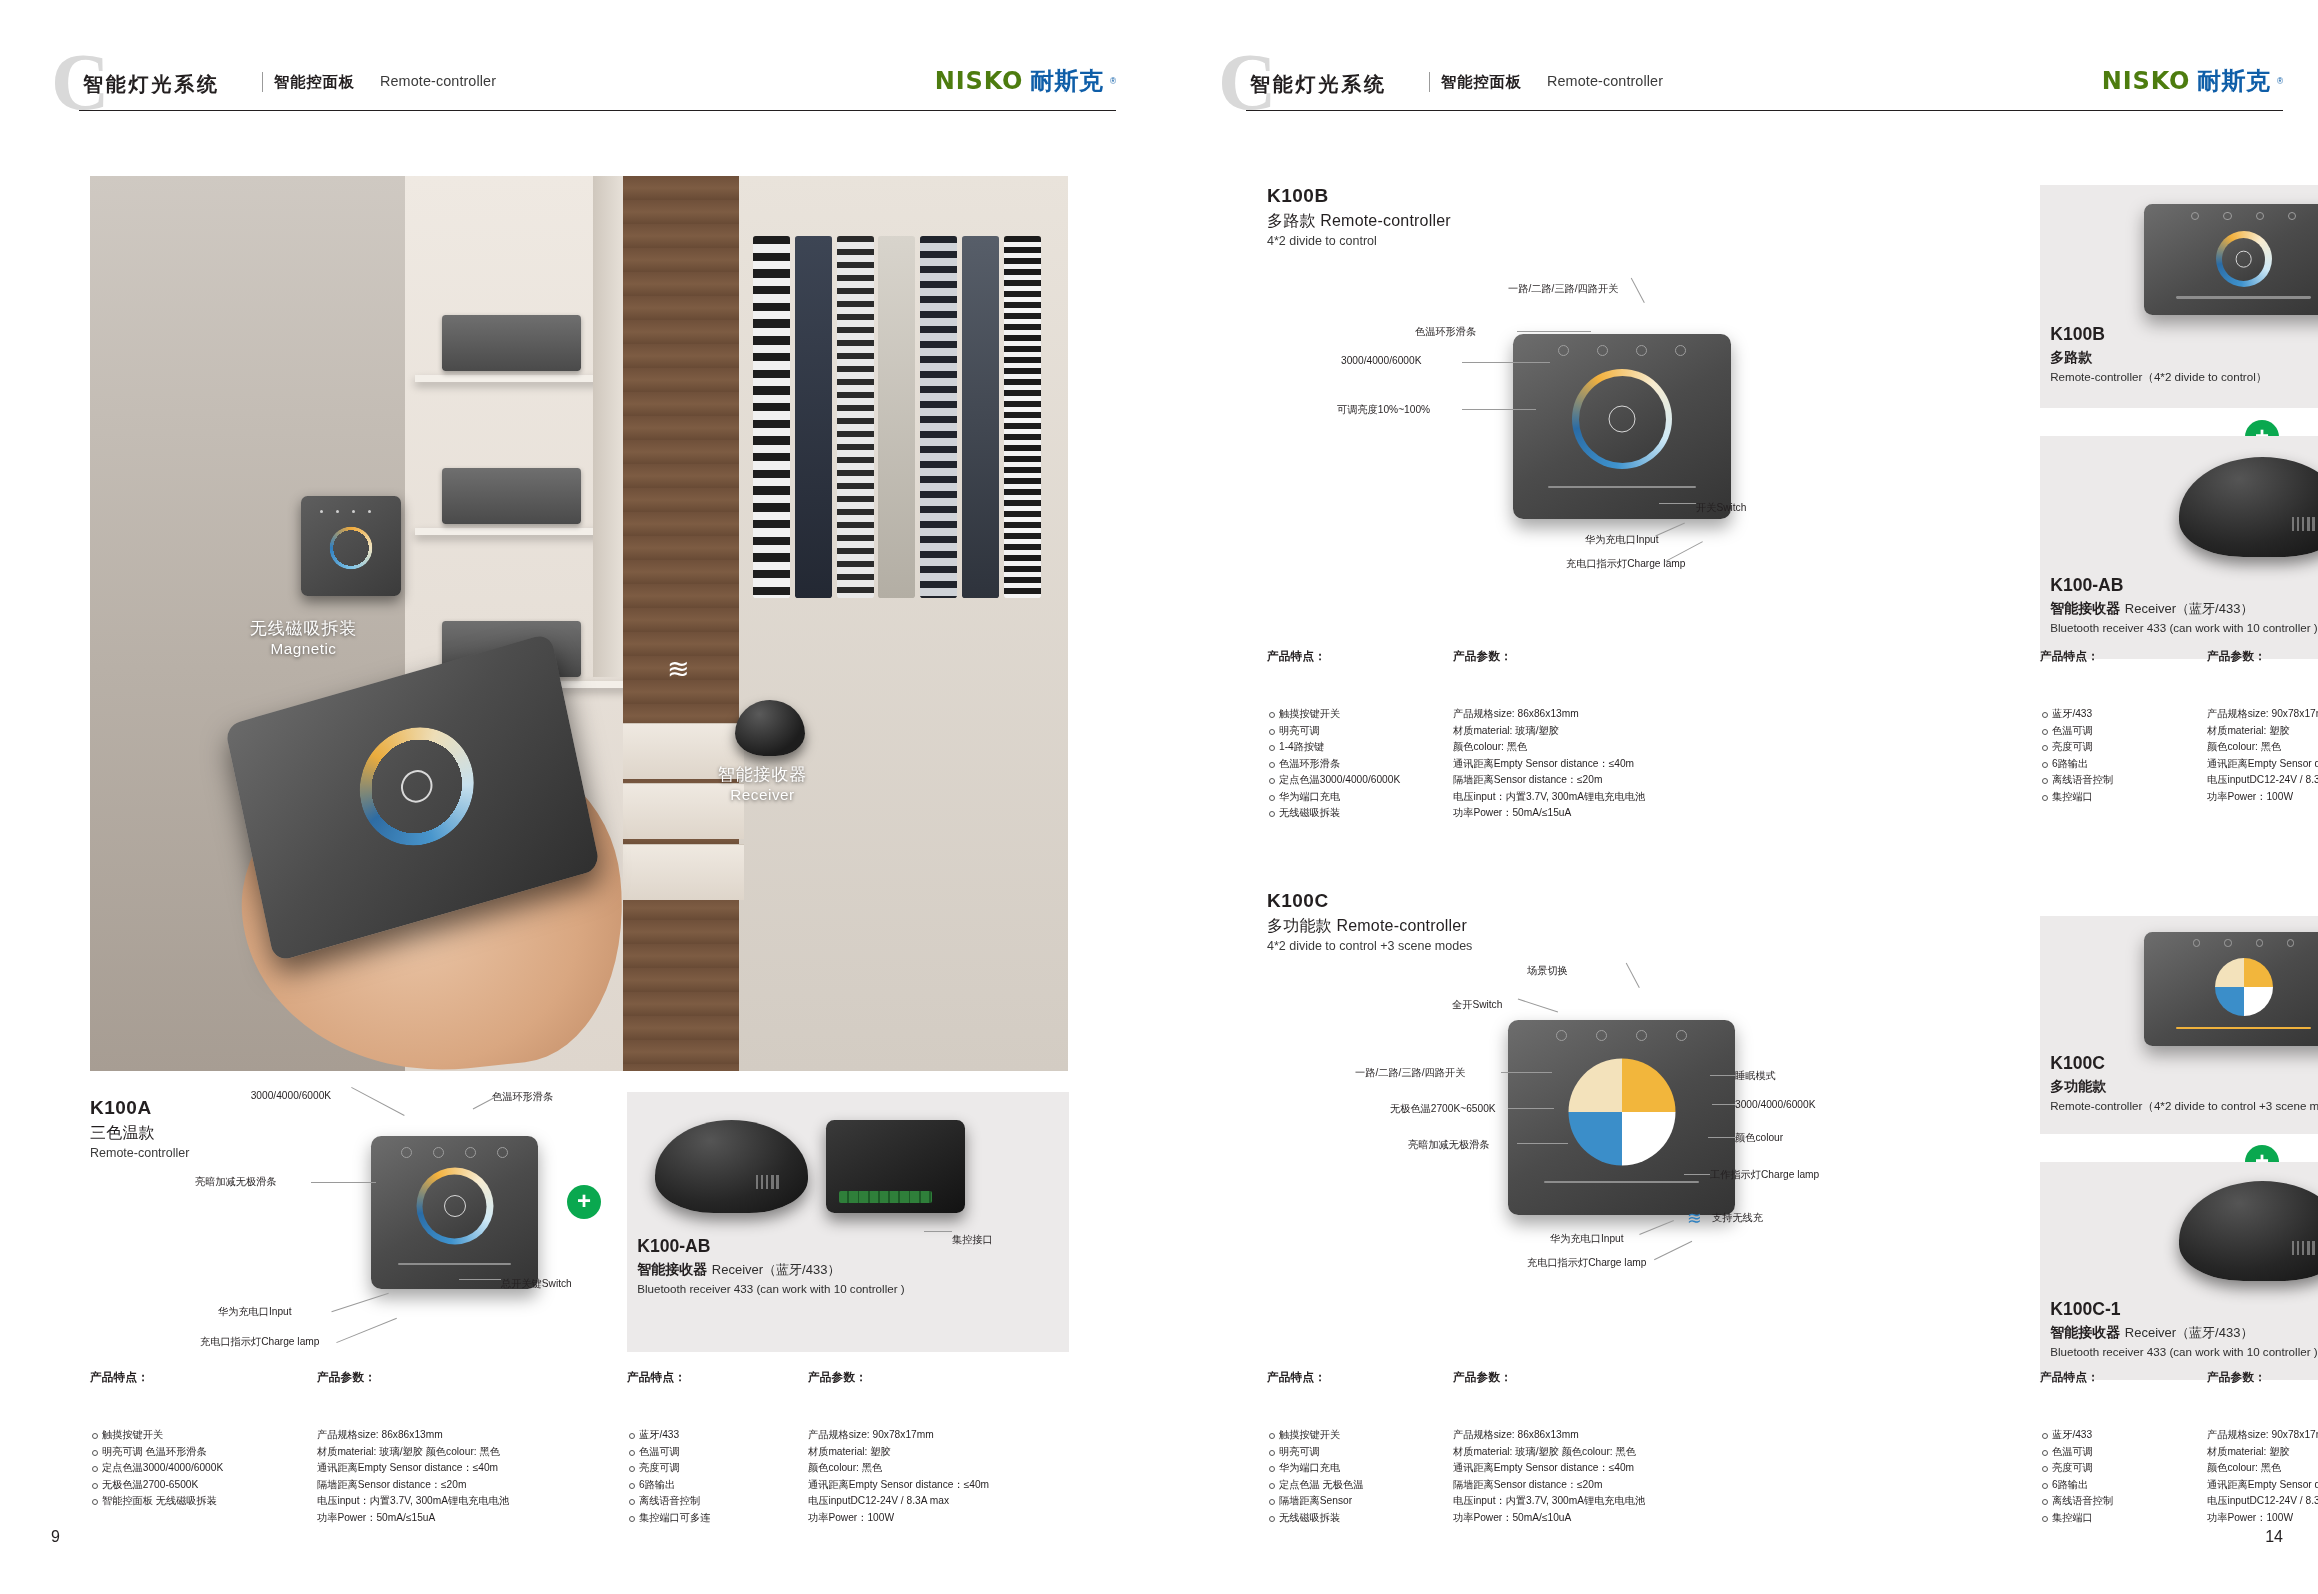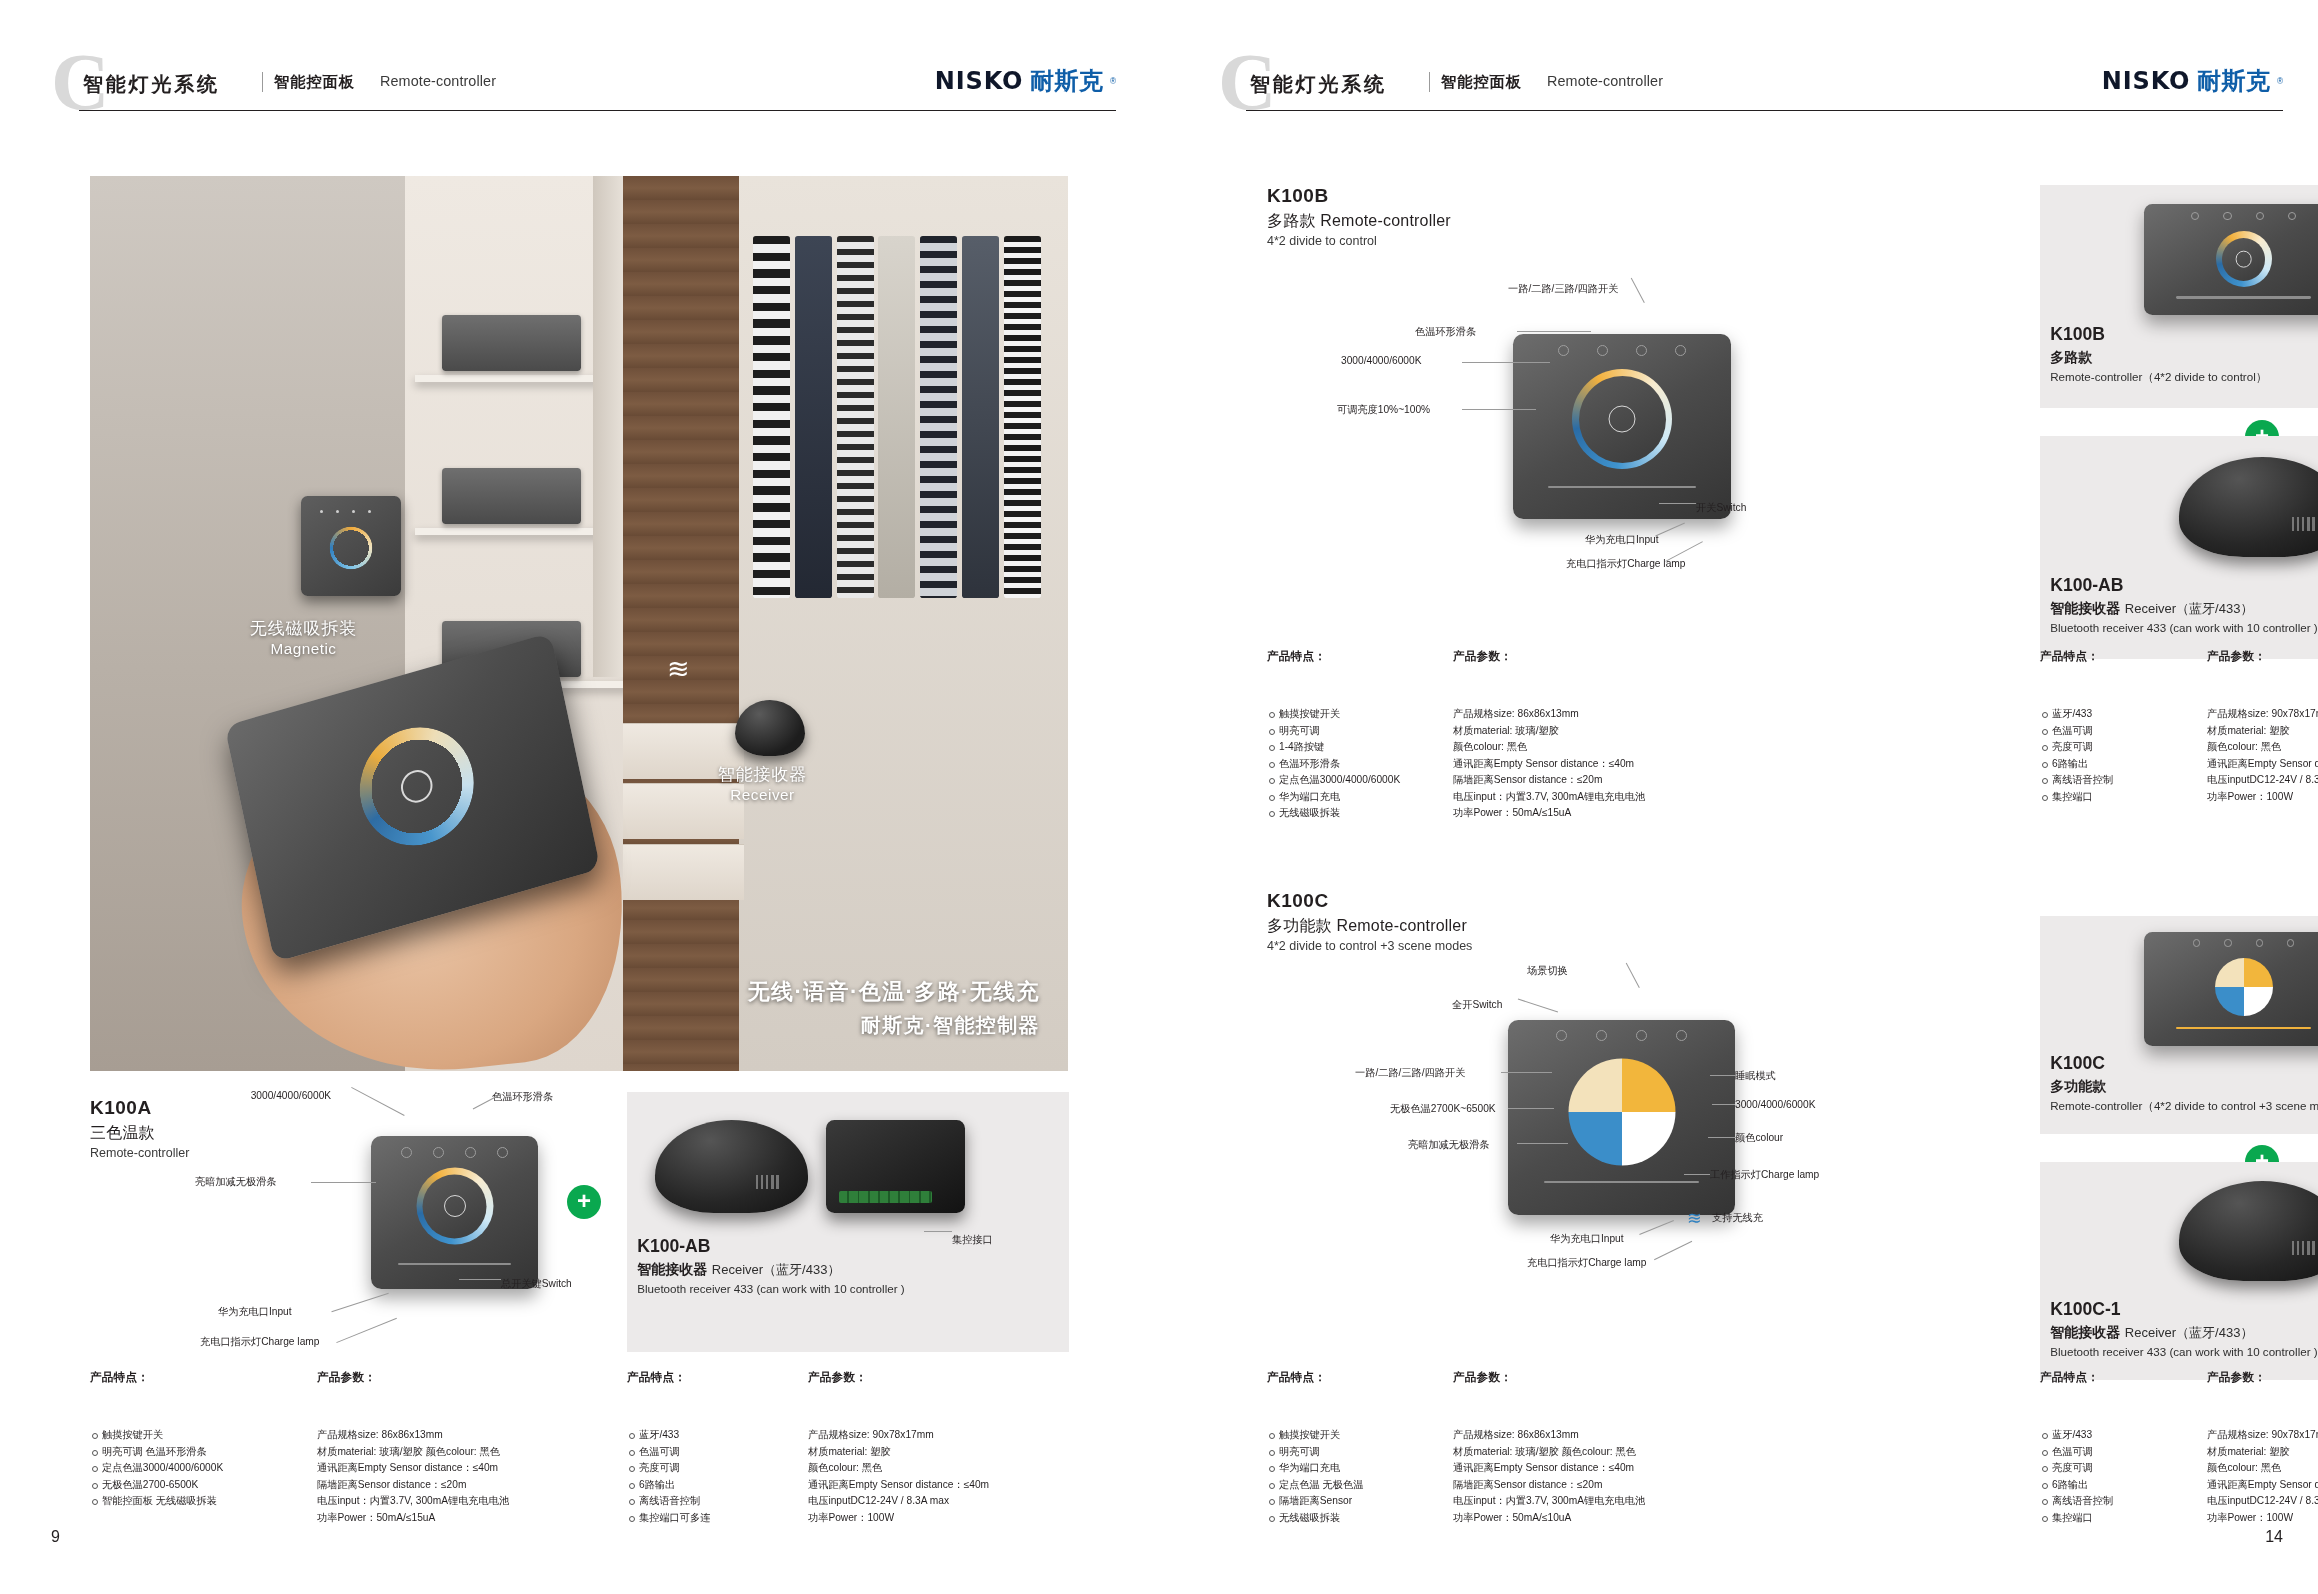--- a/index.html
+++ b/index.html
@@ -36,21 +36,21 @@
   }
   .hdr .en {
     position:absolute; left:329px; top:22px; font-size:14.4px; color:#3a3a3a; letter-spacing:0.1px;
   }
   .hdr .rule {
     position:absolute; left:28px; right:0; top:59px; height:1.4px; background:#231f20;
   }
   .brand {
     position:absolute; right:0; top:14px; display:flex; align-items:center; gap:6.5px;
   }
-  .brand .nisko { font-size:24px; font-weight:700; letter-spacing:0.9px; color:#0f172a; font-family:"DejaVu Sans", sans-serif;}
+  .brand .nisko { font-size:24px; font-weight:700; letter-spacing:0.9px; color:#4d7c0f; font-family:"DejaVu Sans", sans-serif;}
   .brand .cn { font-size:24px; font-weight:700; color:#0f5ea8; letter-spacing:0.5px;}
   .brand .tm { font-size:8.3px; vertical-align:super; color:#0f5ea8;}
 
   
   .pageno { position:absolute; bottom:49px; font-size:16px; color:#231f20; }
   .pageno.left { left:51px; }
   .pageno.right { right:51px; }
 
   
   .hero {
@@ -280,24 +280,20 @@
         <div class="power"></div>
       </div>
 
       <div class="cap cap-magnetic">
         <div class="zh">无线磁吸拆装</div>
         <div class="en">Magnetic</div>
       </div>
       <div class="cap cap-receiver">
         <div class="zh">智能接收器</div>
         <div class="en">Receiver</div>
-      </div>
-      <div class="slogan">
-        <div class="l1">无线·语音·色温·多路·无线充</div>
-        <div class="l2">耐斯克·智能控制器</div>
       </div>
     </div>
 
     <div style="position:absolute;left:90px;top:1097px">
       <div class="prod-title-zh">K100A</div>
       <div class="prod-title-sub" style="margin-top:3.7px">三色温款</div>
       <div class="prod-title-en" style="margin-top:2.8px">Remote-controller</div>
     </div>
 
     <div style="position:absolute;left:260px;top:1094px;width:376px;height:260px">

